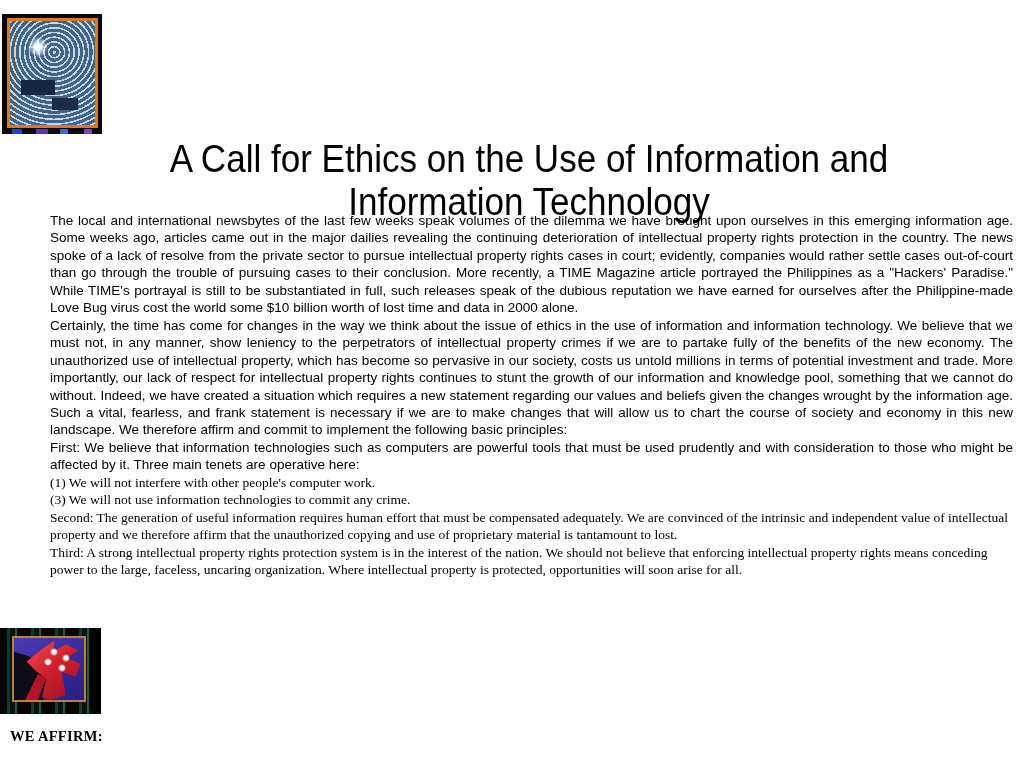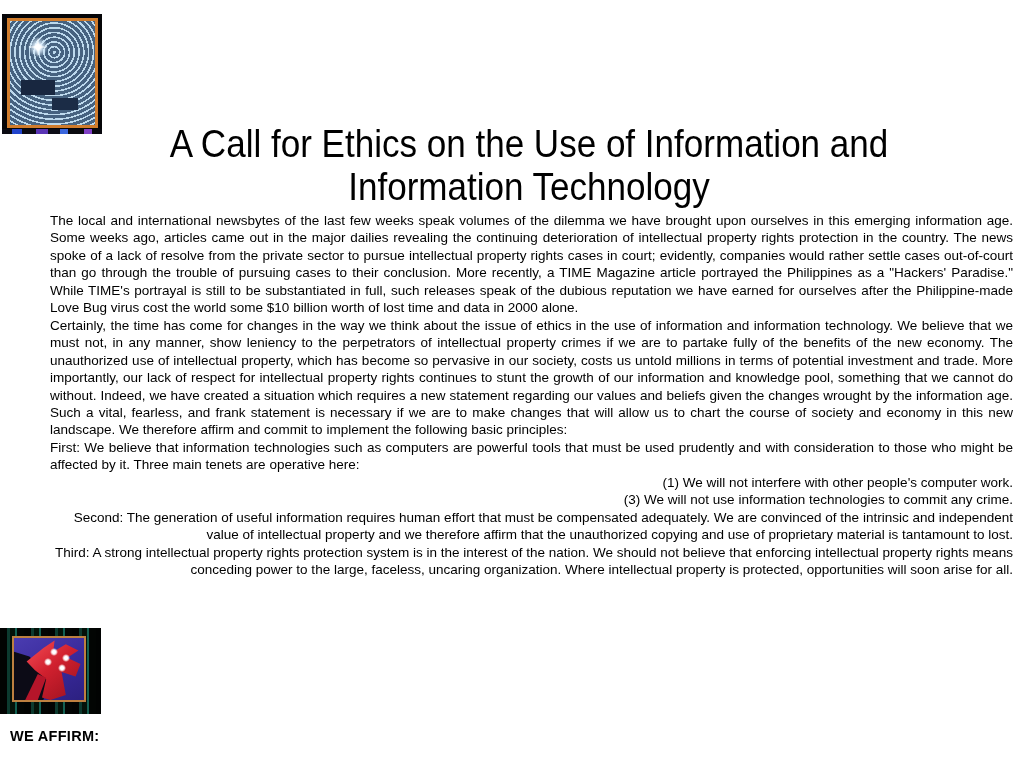--- a/index.html
+++ b/index.html
@@ -52,21 +52,21 @@
     left: 0; bottom: 0;
     width: 100%; height: 5px;
     background: linear-gradient(90deg,
       #0a0a12 0 10%, #2244cc 10% 20%, #0a0a12 20% 34%, #5a35b5 34% 46%,
       #0d0d16 46% 58%, #3a66dd 58% 66%, #0a0a10 66% 82%, #8040c5 82% 90%, #08080e 90% 100%);
   }
 
   
   .title {
     position: absolute;
-    left: 34px; right: 0; top: 122px;
+    left: 34px; right: 0; top: 137px;
     margin: 0;
     text-align: center;
     font-size: 38.5px;
     line-height: 43px;
     font-weight: 400;
     color: #000;
   }
   .tline {
     display: block;
     white-space: nowrap;
@@ -77,21 +77,21 @@
   
   .body-text {
     position: absolute;
     left: 50px; top: 212px;
     width: 963px;
     font-size: 13.5px;
     line-height: 17.45px;
     color: #000;
   }
   .body-text p { margin: 0; text-align: justify; }
-  .body-text p.align-left { text-align: right; }
+  .body-text p.align-left { text-align: left; font-family: Liberation Serif, serif; }
 
   
   .hands-img {
     position: absolute;
     left: 0; top: 628px;
     width: 101px; height: 86px;
     background: repeating-linear-gradient(90deg,
       #010302 0 7px, #0c3a2f 7px 10px, #041209 10px 15px, #136052 15px 17px, #020503 17px 24px);
   }
   .hands-frame {
@@ -130,20 +130,21 @@
   .d4 { left: 44px; top: 26px; }
 
   
   .affirm {
     position: absolute;
     left: 10px; top: 728px;
     font-size: 14.5px;
     font-weight: 700;
     letter-spacing: 0.3px;
     color: #000;
+    font-family: Liberation Serif, serif;
   }
 </style>
 </head>
 <body>
 
 <div class="slide">
 
   <div class="fp-img">
     <div class="fp-frame">
       <div class="fp-sparkle"></div>

